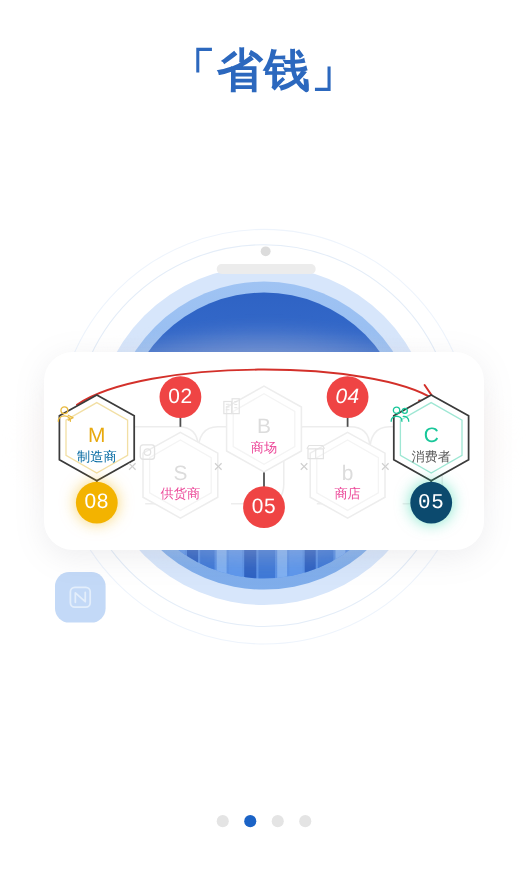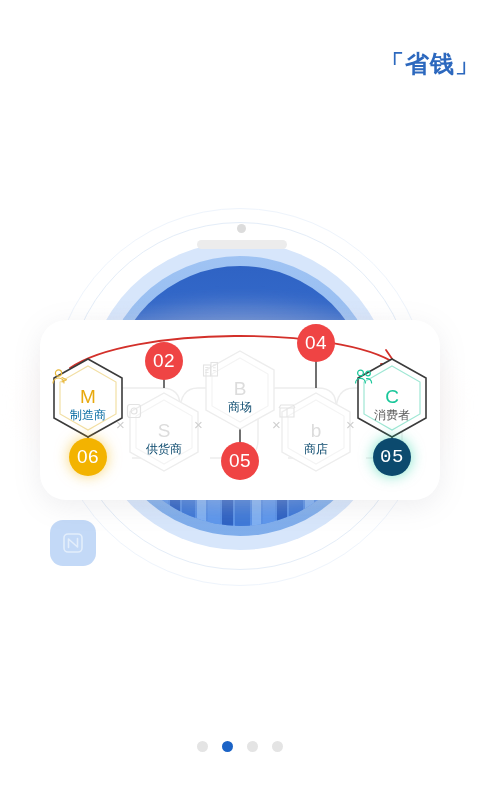--- a/index.html
+++ b/index.html
@@ -25,27 +25,26 @@
   
   .header {
     position: absolute;
     top: 42px;
     left: 0;
     width: 480px;
     text-align: center;
     z-index: 40;
   }
   .title {
-    font-size: 24px;
+    font-size: 42px;
     font-weight: bold;
     color: #2c68be;
     letter-spacing: 1px;
     line-height: 44px;
     margin: 0;
-    text-align: right;
   }
   .subtitle {
     margin-top: 10px;
     font-size: 17px;
     color: #8d8d8d;
     line-height: 25px;
   }
   .subtitle div { white-space: nowrap; }
 
   
@@ -223,21 +222,21 @@
     font-size: 12px;
     line-height: 14px;
     margin-top: 2px;
   }
 
   .node-active .hexletter { color: #e8a90e; }
   .node-active .hexname   { color: #0369a1; }
   .node-consumer .hexletter { color: #19c79a; }
   .node-consumer .hexname   { color: #5d5d5d; }
   .node-dim .hexletter { color: #dcdcdc; }
-  .node-dim .hexname   { color: #0c4a6e; }
+  .node-dim .hexname   { color: #ec4899; }
 
   
   .numcircle {
     position: absolute;
     width: 38px;
     height: 38px;
     border-radius: 50%;
     display: flex;
     align-items: center;
     justify-content: center;
@@ -357,21 +356,21 @@
             <circle cx="8.5" cy="5" r="3.1" stroke="#e8b93e" stroke-width="1.2"></circle>
             <path d="M3 15c0-3 2.6-5 5.5-5s5.5 2 5.5 5" stroke="#e8b93e" stroke-width="1.2" stroke-linecap="round"></path>
             <path d="M12 9.5l4.5 2.2-4.5 2.2" stroke="#e8b93e" stroke-width="1.1" stroke-linecap="round" stroke-linejoin="round"></path>
           </svg>
         </span>
         <div class="hexlabel" style="top:31px;">
           <div class="hexletter">M</div>
           <div class="hexname">制造商</div>
         </div>
       </div>
-      <div class="numcircle num-gold" style="left:29px; top:118px;">06</div>
+      <div class="numcircle num-gold" style="left:29px; top:118px;">08</div>
 
       <div class="numcircle num-grey" style="left:105px; top:22px;">02</div>
       <div class="hex node-dim" style="left:86px; top:70px;">
         <svg width="76" height="84" viewBox="0 0 76 84">
           <polygon points="38,3 72,22 72,62 38,81 4,62 4,22" fill="#ffffff" stroke="#ededed" stroke-width="1.4"></polygon>
           <polygon points="38,10 66,26 66,58 38,74 10,58 10,26" fill="none" stroke="#f4f4f4" stroke-width="1.2"></polygon>
         </svg>
         <span style="position:absolute;left:0;top:13px;width:100%;text-align:center;">
           <svg width="16" height="16" viewBox="0 0 16 16" fill="none">
             <rect x="1.5" y="1.5" width="13" height="13" rx="2.5" stroke="#e3e3e3" stroke-width="1.2"></rect>
@@ -396,21 +395,21 @@
             <path d="M3.3 6.5h3.3M3.3 9h3.3M3.3 11.5h3.3M11 4h2.7M11 6.8h2.7M11 9.6h2.7" stroke="#e3e3e3" stroke-width="0.9"></path>
           </svg>
         </span>
         <div class="hexlabel" style="top:31px;">
           <div class="hexletter">B</div>
           <div class="hexname">商场</div>
         </div>
       </div>
       <div class="numcircle num-grey" style="left:181px; top:122px;">05</div>
 
-      <div class="numcircle num-grey" style="left:257px; top:4px;">04</div>
+      <div class="numcircle num-grey" style="left:257px; top:22px;font-style:italic;">04</div>
       <div class="hex node-dim" style="left:238px; top:70px;">
         <svg width="76" height="84" viewBox="0 0 76 84">
           <polygon points="38,3 72,22 72,62 38,81 4,62 4,22" fill="#ffffff" stroke="#ededed" stroke-width="1.4"></polygon>
           <polygon points="38,10 66,26 66,58 38,74 10,58 10,26" fill="none" stroke="#f4f4f4" stroke-width="1.2"></polygon>
         </svg>
         <span style="position:absolute;left:0;top:13px;width:100%;text-align:center;">
           <svg width="18" height="16" viewBox="0 0 18 16" fill="none">
             <path d="M2 5h14v9H2z" stroke="#e3e3e3" stroke-width="1.1"></path>
             <path d="M1 5l1.8-3h12.4L17 5" stroke="#e3e3e3" stroke-width="1.1" stroke-linejoin="round"></path>
             <path d="M9 5v9" stroke="#e3e3e3" stroke-width="1"></path>

